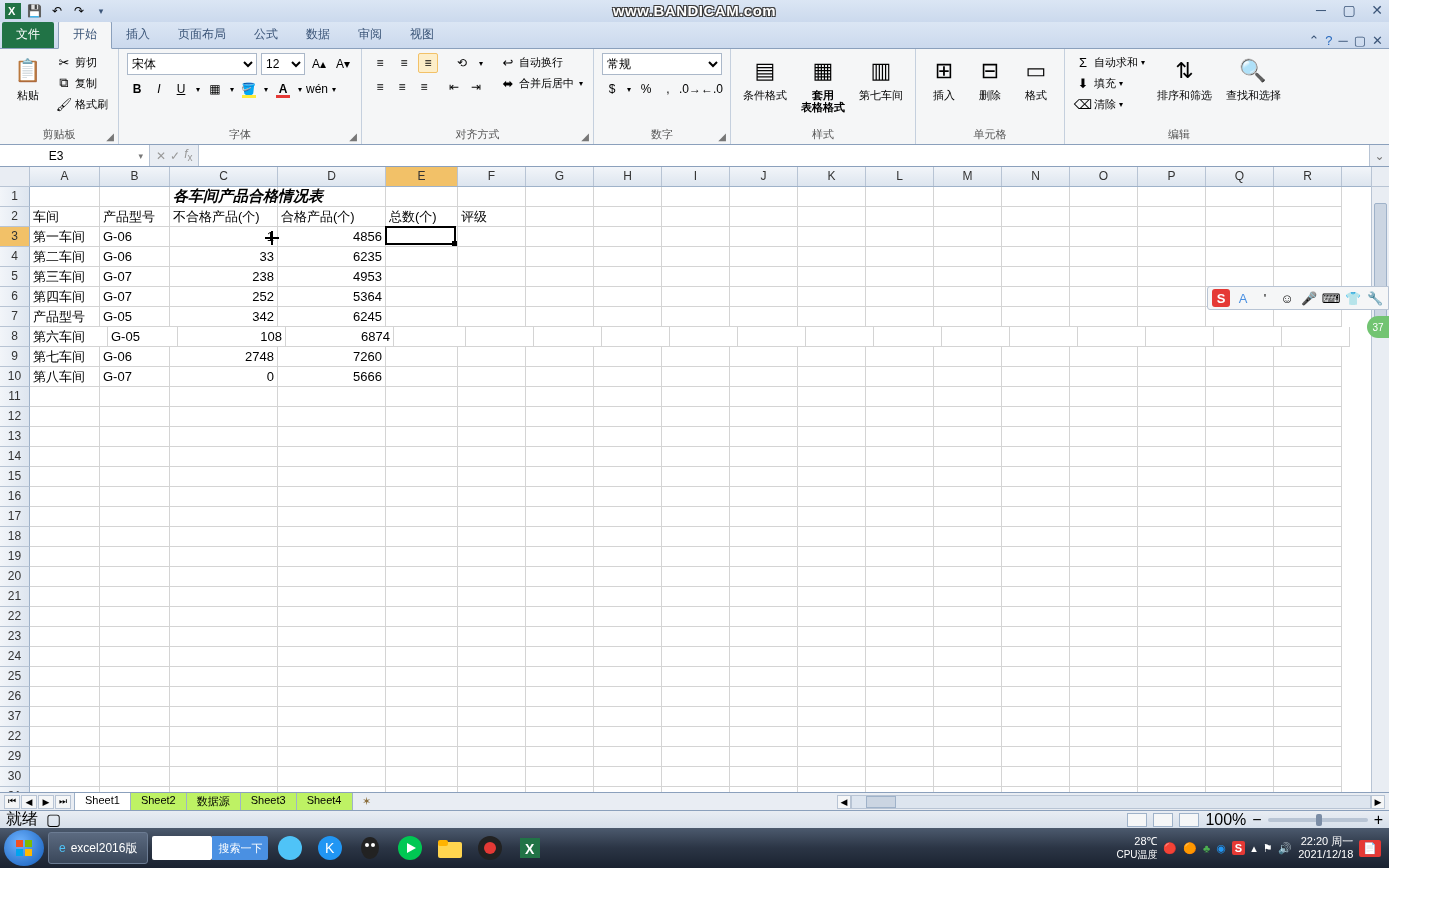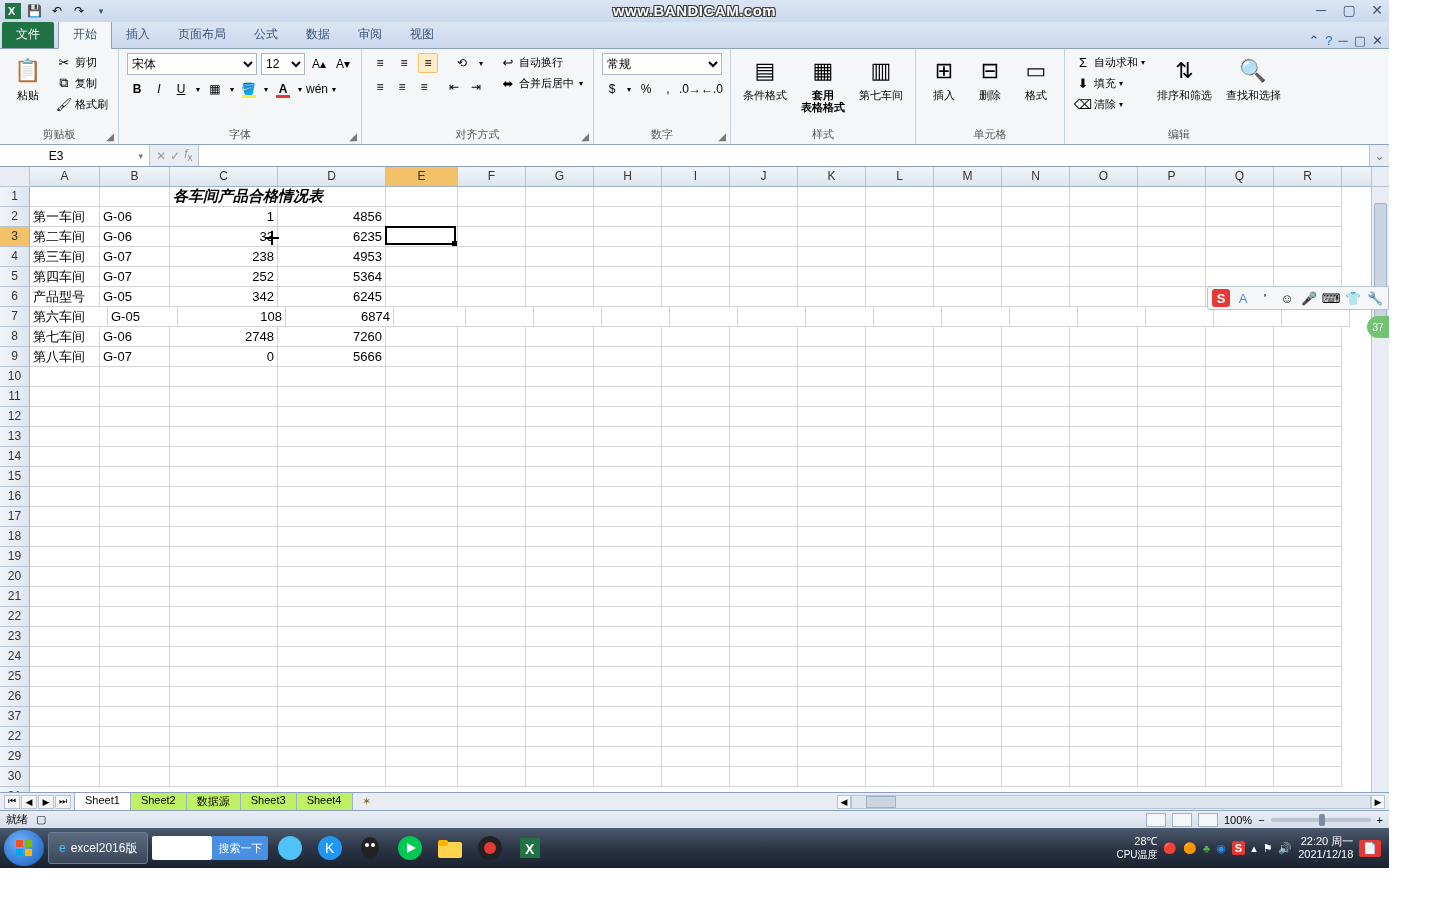--- a/index.html
+++ b/index.html
@@ -76,21 +76,21 @@
 .sheettabs .stab{padding:1px 10px;background:#fff;border:1px solid #9fb2c9;border-top:none;margin-left:-1px;cursor:pointer;}
 .sheettabs .stab.active{background:#fff;font-weight:normal;border-bottom:1px solid #fff;}
 .sheettabs .stab.inactive{background:#bef264;}
 .sheettabs .newsheet{width:20px;height:14px;margin-left:4px;cursor:pointer;display:inline-flex;align-items:center;justify-content:center;color:#8a6d3b;}
 .sheettabs .hscroll{flex:1;display:flex;align-items:center;justify-content:flex-end;padding-right:4px;}
 .sheettabs .hscroll .htrack{width:520px;height:14px;background:#dde5ef;border:1px solid #b8c4d4;position:relative;}
 .sheettabs .hscroll .hthumb{position:absolute;left:14px;top:0;bottom:0;width:30px;background:#cbd5e2;border:1px solid #9fb2c9;}
 .sheettabs .hscroll .harrow{width:14px;height:14px;background:#f5f6f7;border:1px solid #b8c4d4;display:inline-flex;align-items:center;justify-content:center;font-size:9px;cursor:pointer;}
 
 
-.statusbar{position:absolute;left:0;right:0;bottom:40px;height:18px;background:linear-gradient(#e9edf3,#d6dfeb);border-top:1px solid #8ba0bc;display:flex;align-items:center;font-size:11px;padding:0 6px;}
+.statusbar{position:absolute;left:0;right:0;bottom:40px;height:18px;background:linear-gradient(#e9edf3,#d6dfeb);border-top:1px solid #8ba0bc;display:flex;align-items:center;font-size:16px;padding:0 6px;}
 .statusbar .right{margin-left:auto;display:flex;align-items:center;gap:6px;}
 .statusbar .viewbtn{width:20px;height:14px;border:1px solid #9fb2c9;background:#f5f6f7;cursor:pointer;}
 .statusbar .zoomslider{width:100px;height:4px;background:#b8c4d4;position:relative;border-radius:2px;}
 .statusbar .zoomslider .zthumb{position:absolute;left:48px;top:-4px;width:6px;height:12px;background:#7a8ca5;border-radius:2px;}
 
 
 .taskbar{position:absolute;left:0;right:0;bottom:0;height:40px;background:linear-gradient(#4c5a6e,#2b3545 50%,#1a2230);display:flex;align-items:center;padding:0 4px;gap:4px;}
 .taskbar .start{width:40px;height:36px;border-radius:50%;background:radial-gradient(circle at 40% 35%,#6fb4ff,#1059b8);display:flex;align-items:center;justify-content:center;cursor:pointer;}
 .taskbar .tbtn{height:32px;padding:0 10px;background:linear-gradient(#5b6a80,#3a475a);border:1px solid #6b7b92;border-radius:3px;display:flex;align-items:center;gap:5px;color:#fff;font-size:12px;cursor:pointer;}
 .taskbar .ticon{width:36px;height:32px;display:flex;align-items:center;justify-content:center;cursor:pointer;border-radius:3px;}
@@ -427,20 +427,40 @@
         <div class="cell cK" style="width: 68px;"></div>
         <div class="cell cL" style="width: 68px;"></div>
         <div class="cell cM" style="width: 68px;"></div>
         <div class="cell cN" style="width: 68px;"></div>
         <div class="cell cO" style="width: 68px;"></div>
         <div class="cell cP" style="width: 68px;"></div>
         <div class="cell cQ" style="width: 68px;"></div>
         <div class="cell cR" style="width: 68px;"></div>
       </div>
       <div class="cellrow">
+        <div class="cell cA" style="width: 70px;">车间</div>
+        <div class="cell cB" style="width: 70px;">产品型号</div>
+        <div class="cell cC" style="width: 108px;">不合格产品(个)</div>
+        <div class="cell cD" style="width: 108px;">合格产品(个)</div>
+        <div class="cell cE" style="width: 72px;">总数(个)</div>
+        <div class="cell cF" style="width: 68px;">评级</div>
+        <div class="cell cG" style="width: 68px;"></div>
+        <div class="cell cH" style="width: 68px;"></div>
+        <div class="cell cI" style="width: 68px;"></div>
+        <div class="cell cJ" style="width: 68px;"></div>
+        <div class="cell cK" style="width: 68px;"></div>
+        <div class="cell cL" style="width: 68px;"></div>
+        <div class="cell cM" style="width: 68px;"></div>
+        <div class="cell cN" style="width: 68px;"></div>
+        <div class="cell cO" style="width: 68px;"></div>
+        <div class="cell cP" style="width: 68px;"></div>
+        <div class="cell cQ" style="width: 68px;"></div>
+        <div class="cell cR" style="width: 68px;"></div>
+      </div>
+      <div class="cellrow">
         <div class="cell cA" style="width: 70px;">第一车间</div>
         <div class="cell cB" style="width: 70px;">G-06</div>
         <div class="cell cC num" style="width: 108px;">1</div>
         <div class="cell cD num" style="width: 108px;">4856</div>
         <div class="cell cE" style="width: 72px;"></div>
         <div class="cell cF" style="width: 68px;"></div>
         <div class="cell cG" style="width: 68px;"></div>
         <div class="cell cH" style="width: 68px;"></div>
         <div class="cell cI" style="width: 68px;"></div>
         <div class="cell cJ" style="width: 68px;"></div>

